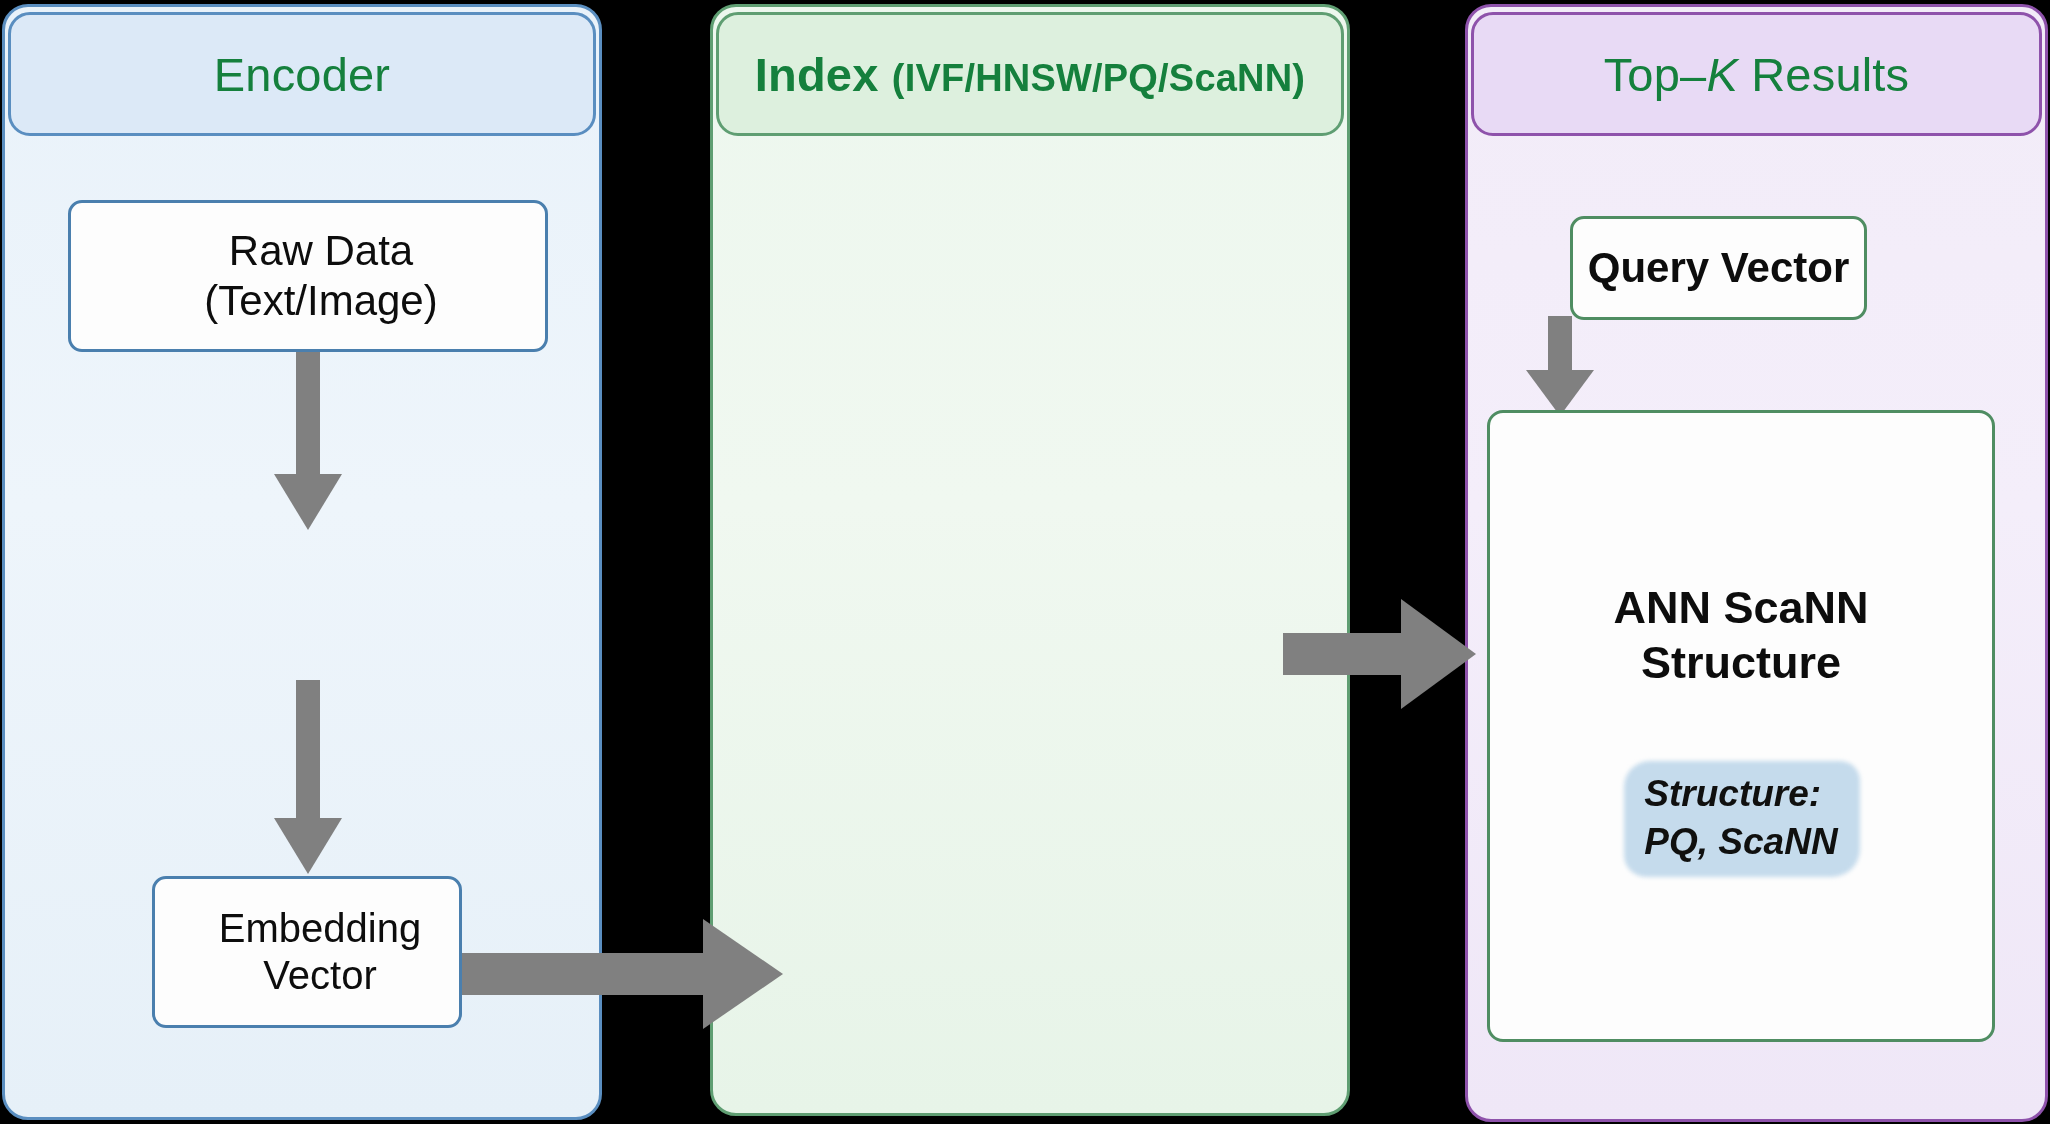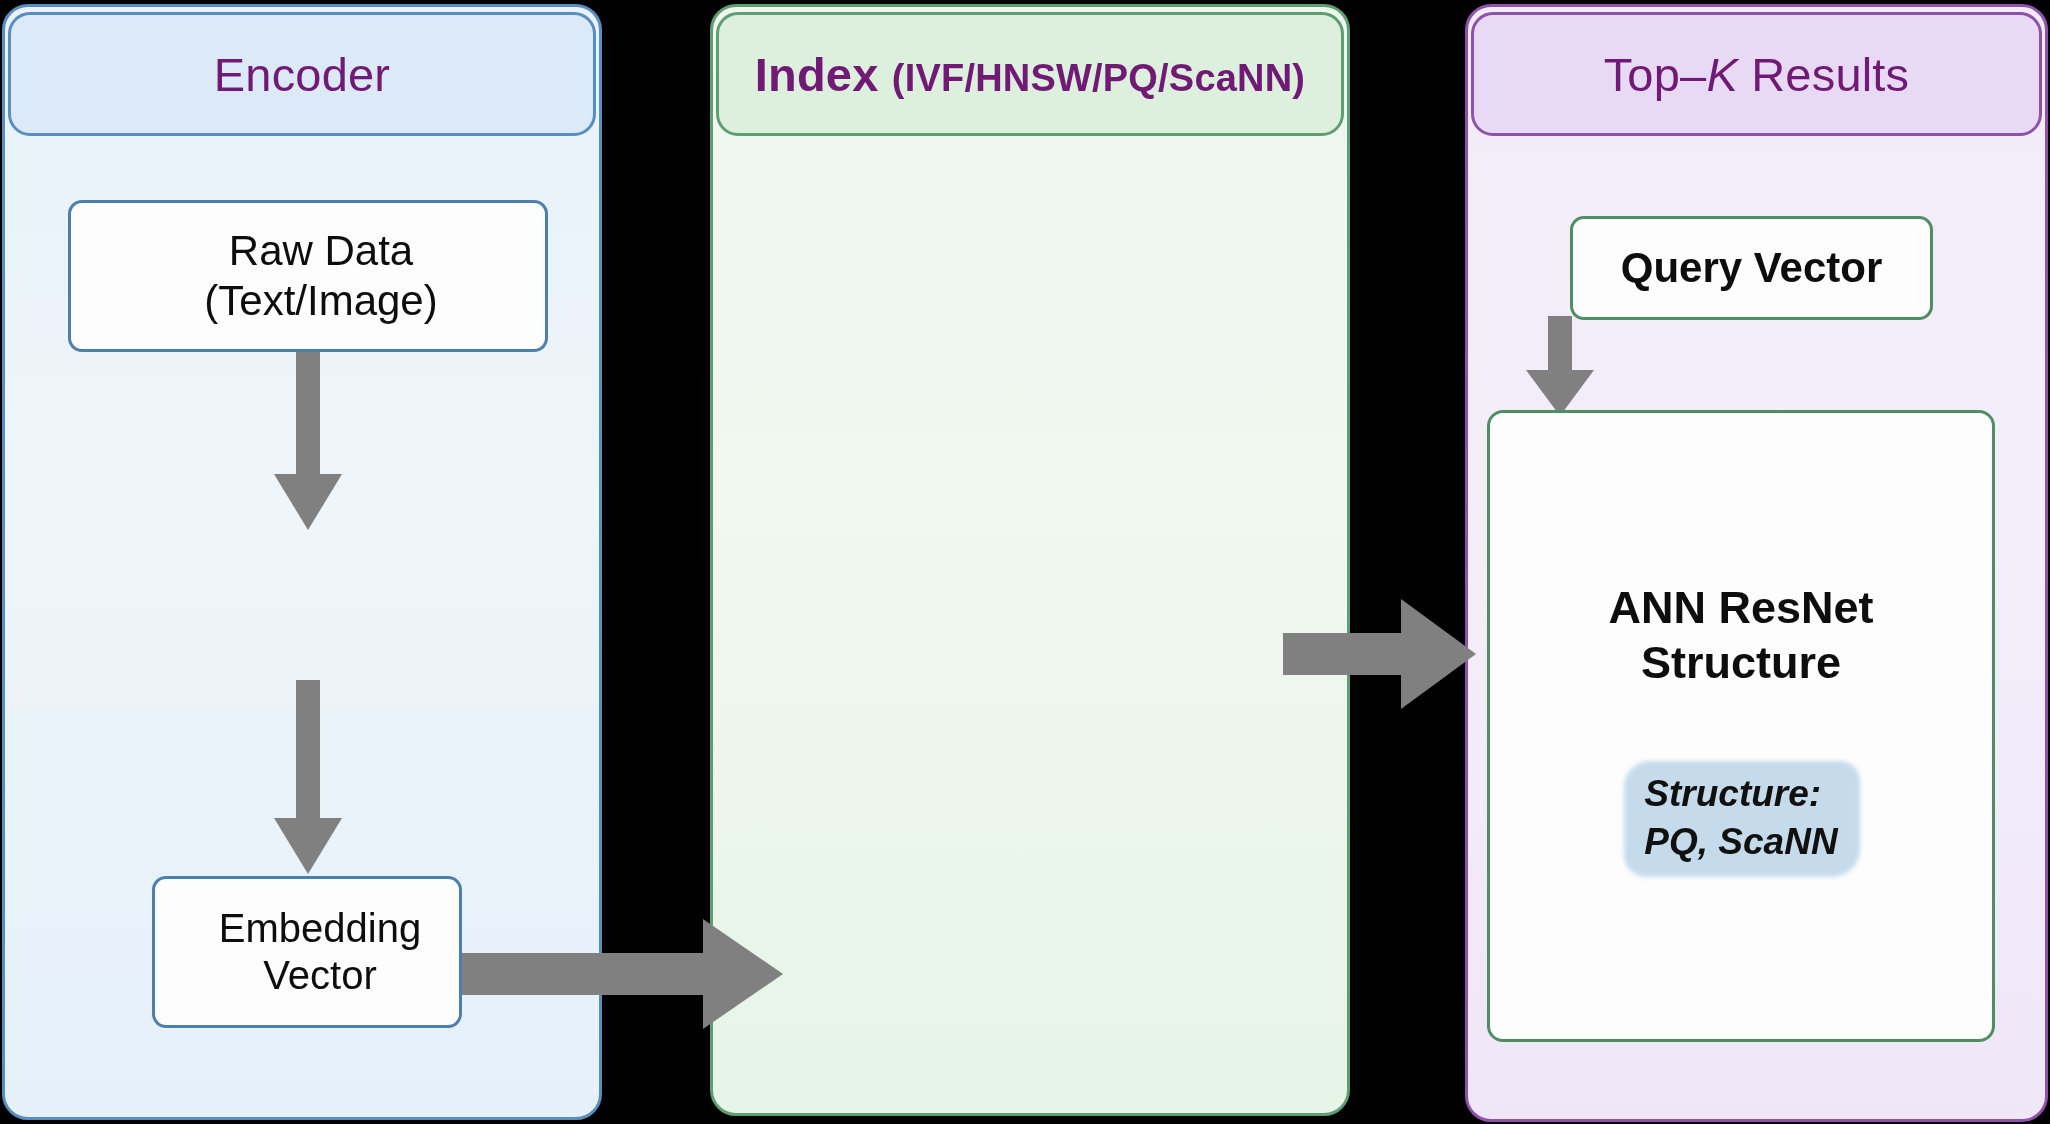--- a/index.html
+++ b/index.html
@@ -47,21 +47,21 @@
     border-width: 3px;
     border-style: solid;
     display: flex;
     align-items: center;
     justify-content: center;
     z-index: 3;
   }
 
   .panel-header-text {
     font-size: 47px;
-    color: #701a75;
+    color: #15803d;
     letter-spacing: 0.2px;
     white-space: nowrap;
     text-align: center;
   }
   .panel-header-text .small {
     font-size: 38px;
   }
   .panel-header-text .ital {
     font-style: italic;
   }
@@ -102,21 +102,21 @@
 
   
   #node-rawdata      { left: 66px; top: 196px; width: 480px; height: 152px; }
   #node-encodermodel { left: 66px; top: 528px; width: 480px; height: 152px; }
   #node-embedding    { left: 150px; top: 872px; width: 310px; height: 152px; }
 
   #node-rawdata .line, #node-encodermodel .line { font-size: 42px; line-height: 1.18; }
   #node-embedding .line { font-size: 40px; line-height: 1.18; }
 
   
-  #node-queryvector { left: 860px; top: 212px; width: 363px; height: 104px; }
+  #node-queryvector { left: 860px; top: 212px; width: 297px; height: 104px; }
   #node-queryvector .line { font-size: 42px; line-height: 1.18; }
 
   #node-annindex {
     left: 777px; top: 406px; width: 508px; height: 632px;
     justify-content: flex-start;
     padding-top: 168px;
     border-radius: 16px;
   }
   #node-annindex .ann-title { font-size: 45px; line-height: 1.22; color: #0d0d0d; }
 
@@ -196,21 +196,21 @@
     <div class="panel-body"></div>
     <div class="panel-header">
       <div class="panel-header-text"><span>Index</span> <span class="small">(IVF/HNSW/PQ/ScaNN)</span></div>
     </div>
 
     <div class="node node-green" id="node-queryvector">
       <span class="line">Query Vector</span>
     </div>
 
     <div class="node node-green" id="node-annindex">
-      <span class="ann-title">ANN ResNet</span>
+      <span class="ann-title">ANN ScaNN</span>
       <span class="ann-title">Structure</span>
 
       <div class="highlight-block">
         <div class="hl-lines">
           <div>Structure:</div>
           <div>PQ, ScaNN</div>
         </div>
       </div>
     </div>
 

